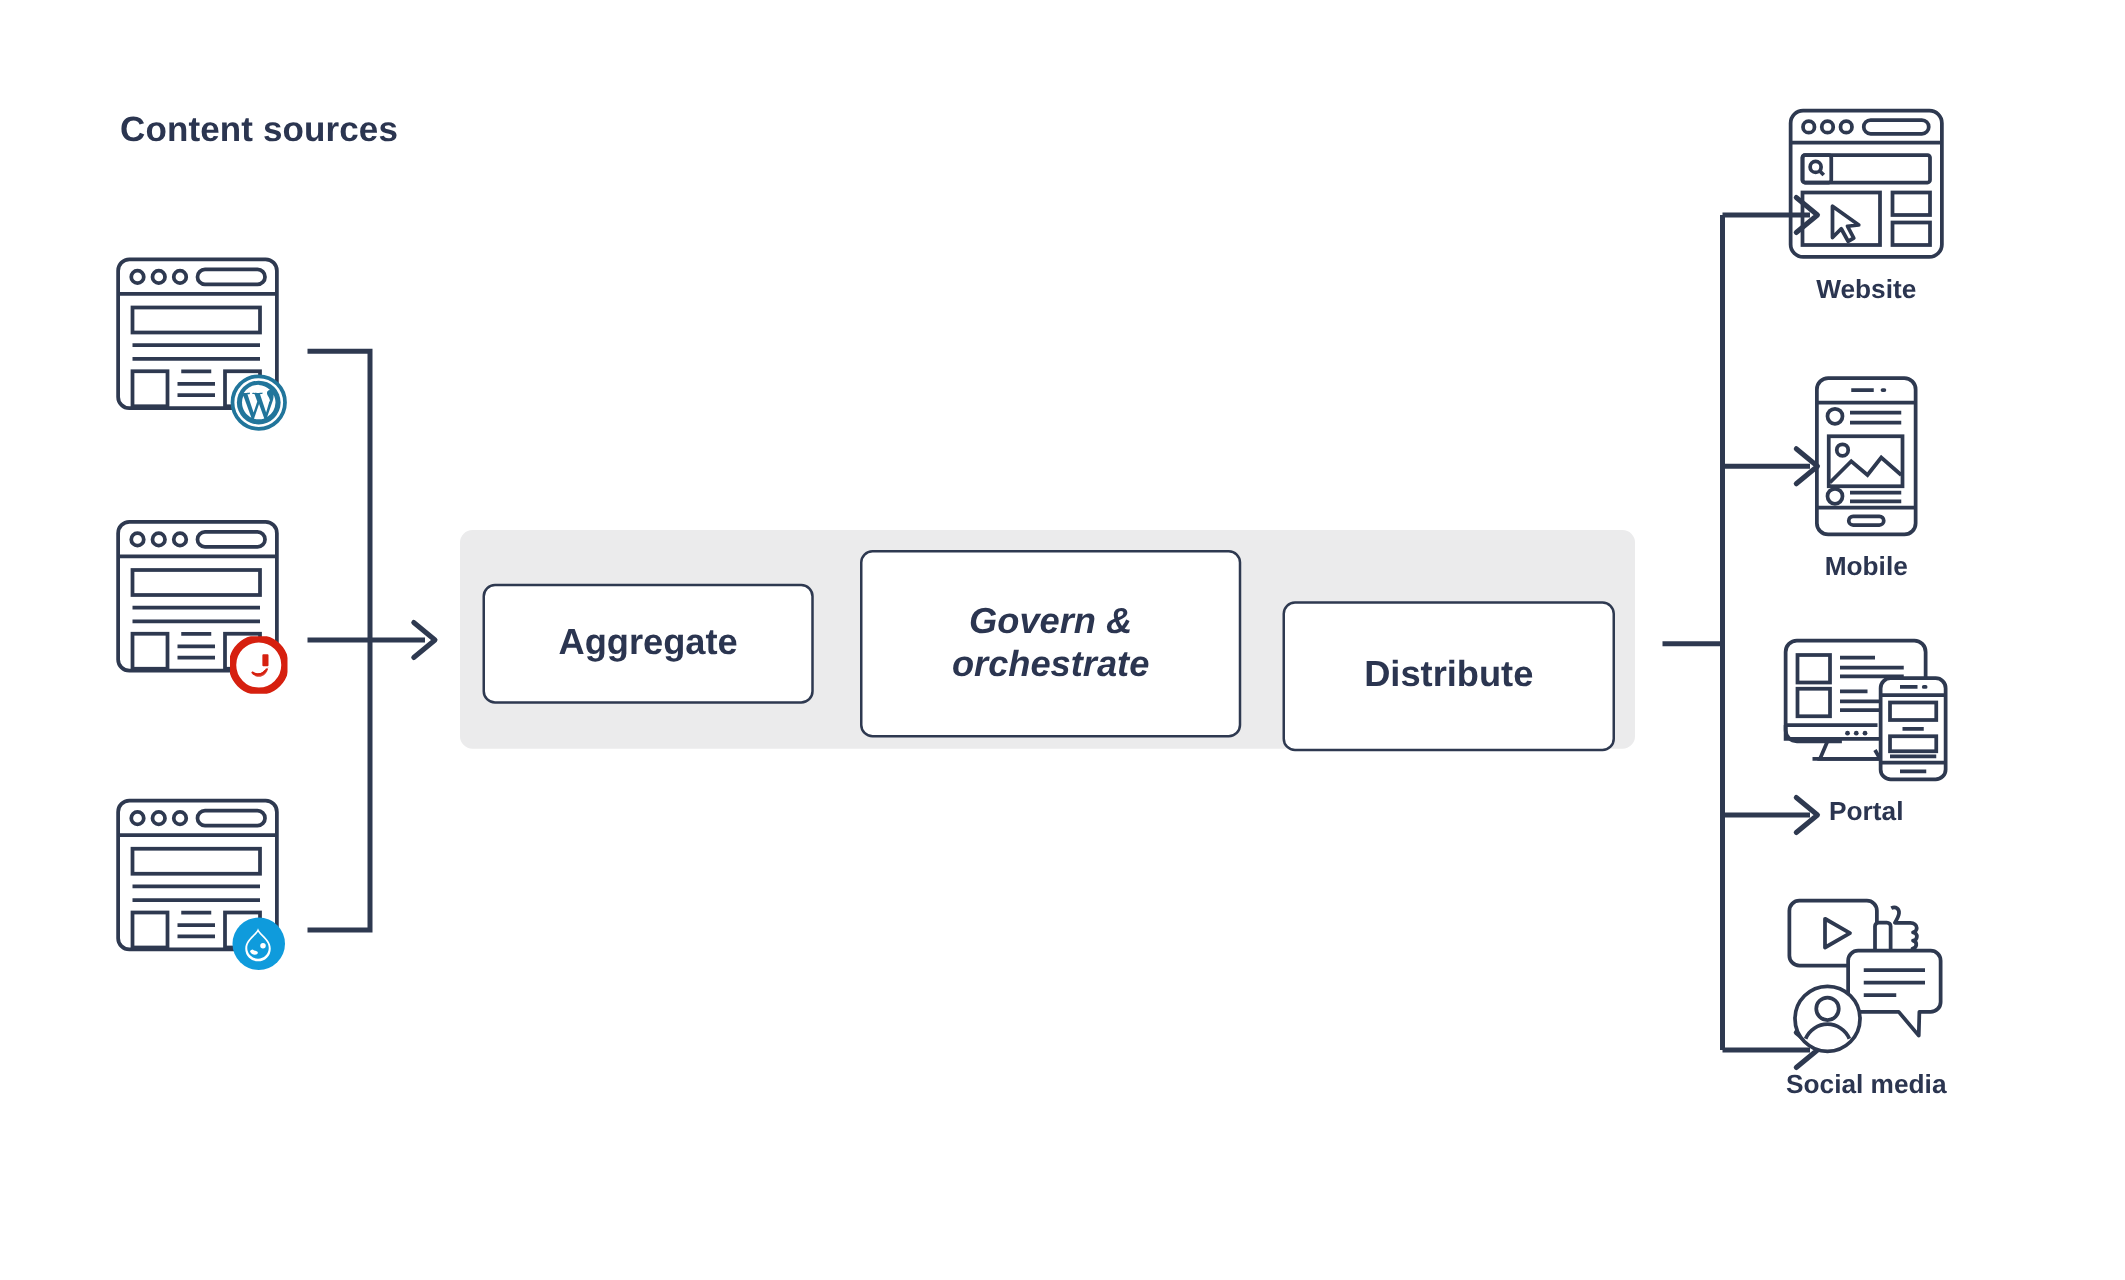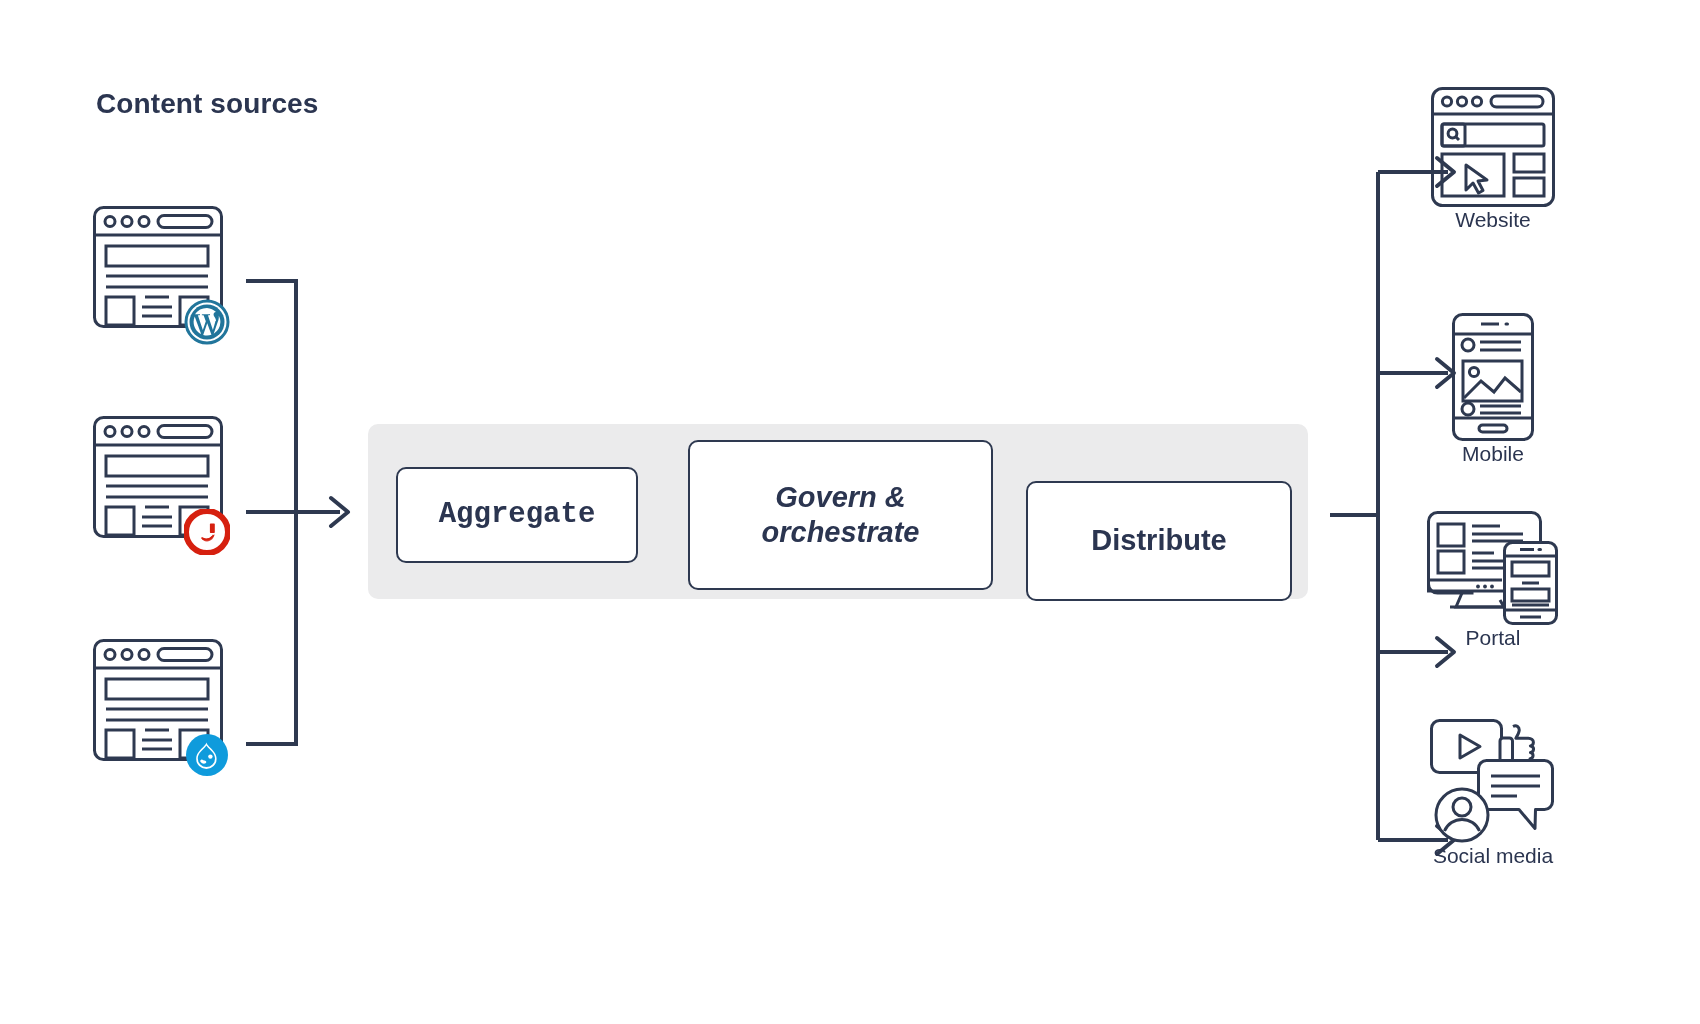--- a/index.html
+++ b/index.html
@@ -82,25 +82,24 @@
     justify-content: center;
     text-align: center;
     font-weight: 700;
     color: #2b3550;
     font-size: 29px;
     line-height: 1.22;
     padding: 4px 10px;
   }
 
   #box-aggregate {
-    left: 396px;
+    left: 386px;
     top: 467px;
-    width: 242px;
+    width: 265px;
     height: 96px;
-    font-family: Liberation Mono, monospace;
   }
   #box-govern {
     left: 688px;
     top: 440px;
     width: 305px;
     height: 150px;
     font-style: italic;
   }
   #box-distribute {
     left: 1026px;
@@ -114,29 +113,29 @@
     position: absolute;
     width: 230px;
     text-align: center;
   }
   .dest-node .dest-icon {
     display: block;
     margin: 0 auto;
   }
   .dest-label {
     display: block;
-    margin-top: 0;
+    margin-top: 12px;
     font-size: 21px;
-    font-weight: 400;
+    font-weight: 700;
     color: #2b3550;
     white-space: nowrap;
   }
 
   #dest-website      { left: 1378px; top: 86px; }
-  #dest-mobile       { left: 1378px; top: 312px; }
+  #dest-mobile       { left: 1378px; top: 300px; }
   #dest-portal       { left: 1378px; top: 510px; }
   #dest-socialmedia  { left: 1378px; top: 718px; }
 
   
   #connectors {
     position: absolute;
     left: 0;
     top: 0;
     width: 1700px;
     height: 1024px;

